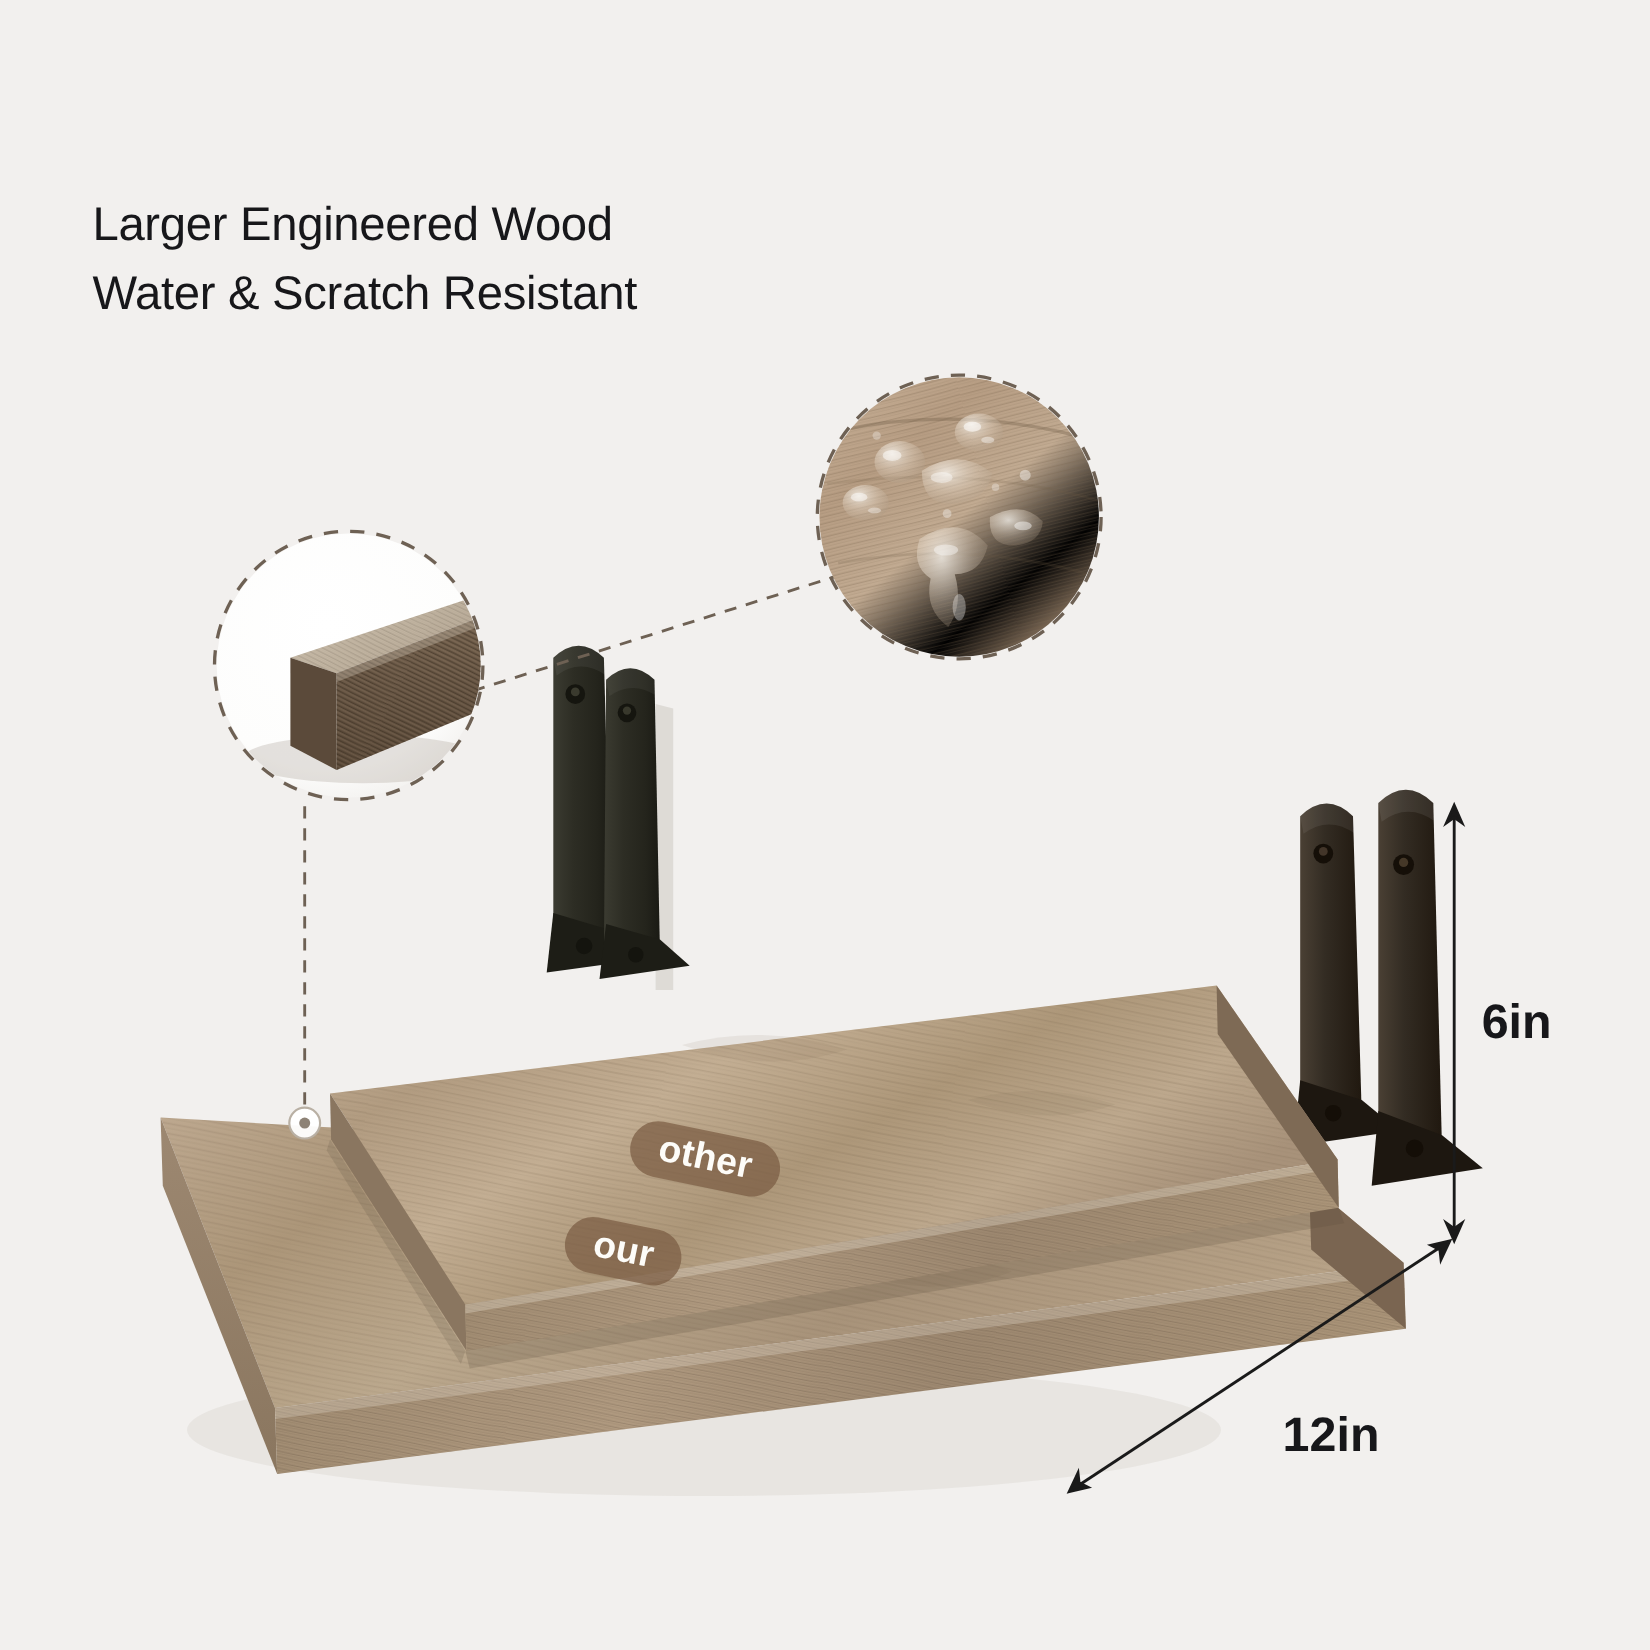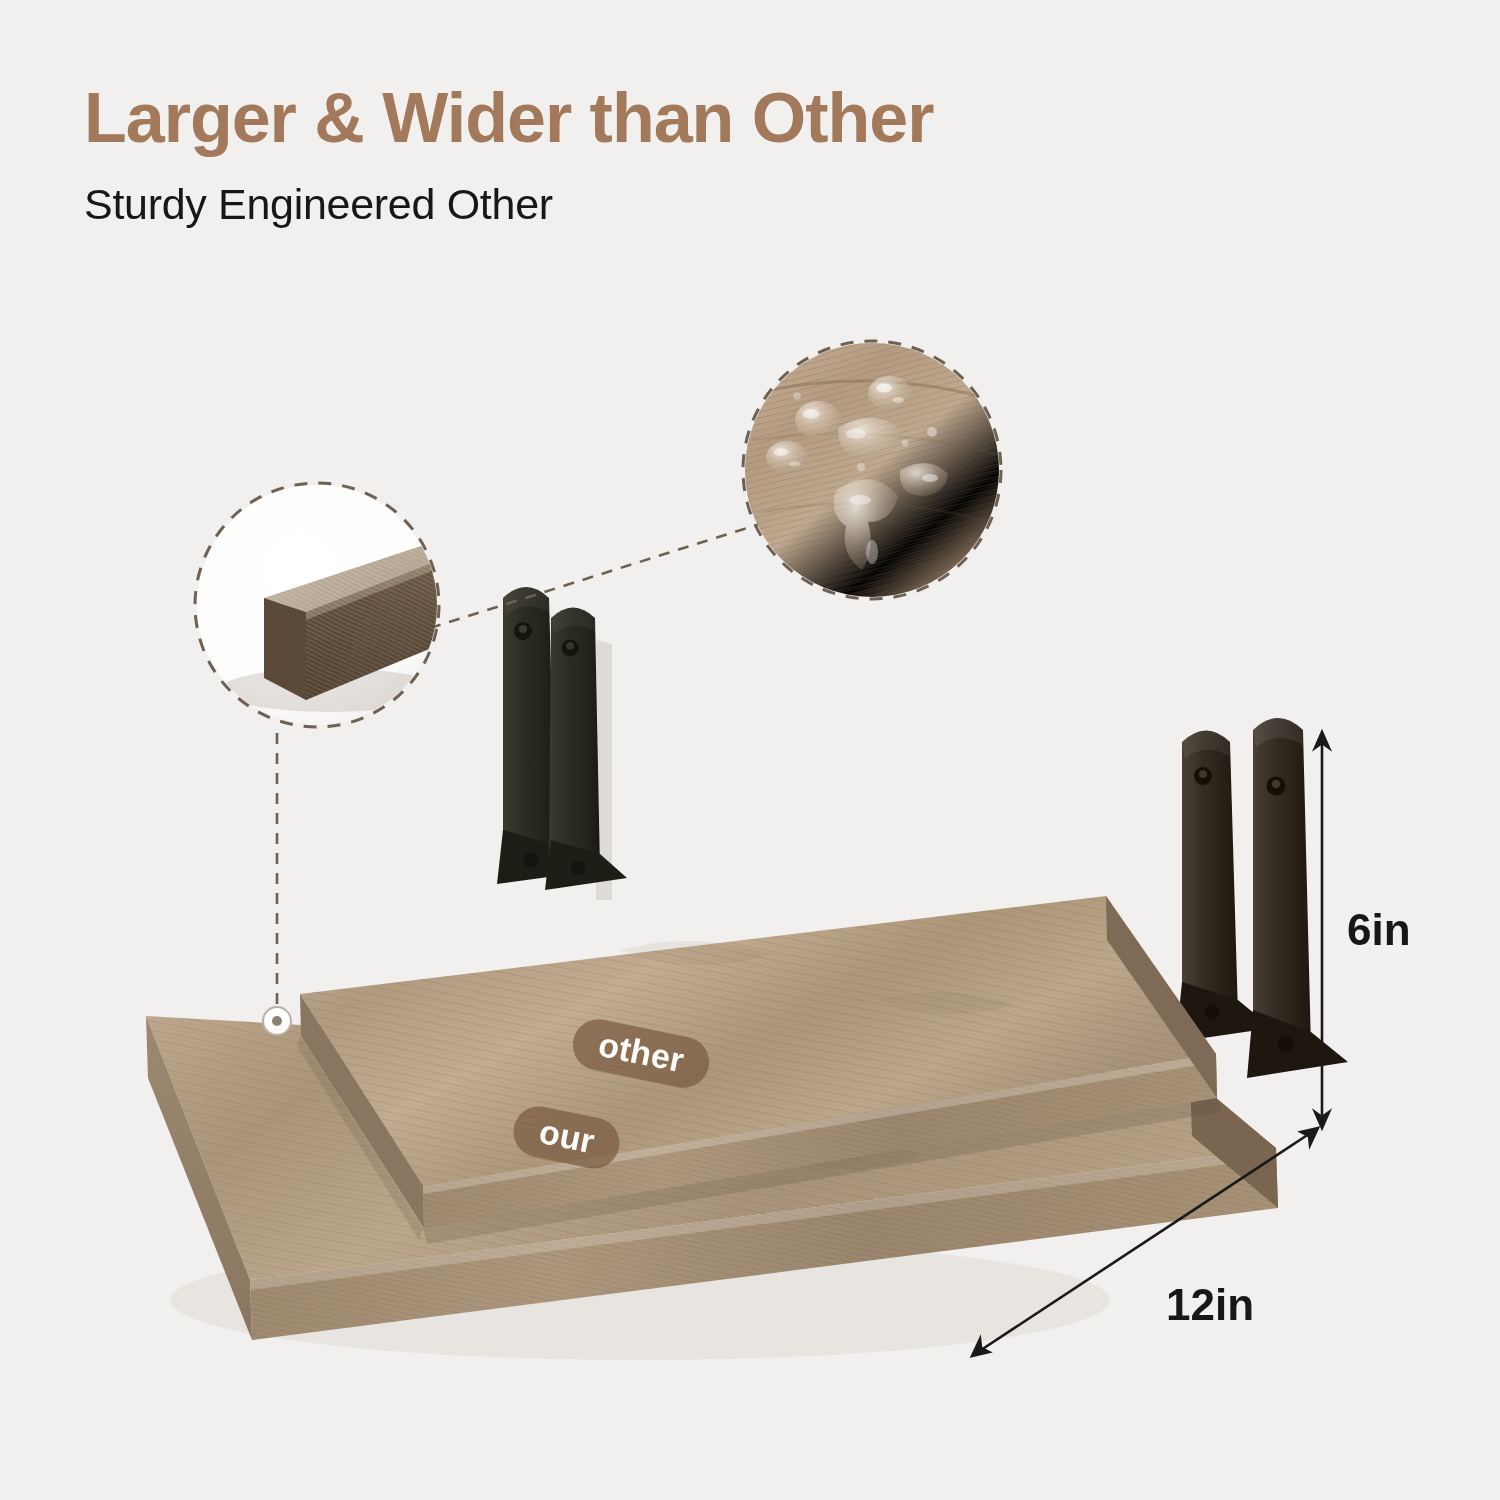--- a/index.html
+++ b/index.html
@@ -53,22 +53,22 @@
     white-space:nowrap;
   }
   #dim-6in { left:1347px; top:905px; }
   #dim-12in{ left:1166px; top:1280px; }
 </style>
 </head>
 <body>
 
 <div id="stage">
 
-  <div class="headline">Larger &amp; Wider than Other</div>
-  <div class="subline sub1">Sturdy Engineered Other</div>
+  <div class="subline sub1">Larger Engineered Wood</div>
+  <div class="subline sub2">Water &amp; Scratch Resistant</div>
 
   <svg id="scene" viewBox="0 0 1500 1500">
     <defs>
 
       <linearGradient id="gTopOur" x1="0" y1="0" x2="1" y2="0.35">
         <stop offset="0%" stop-color="#bda88f"></stop>
         <stop offset="22%" stop-color="#ac9679"></stop>
         <stop offset="45%" stop-color="#bba88d"></stop>
         <stop offset="70%" stop-color="#a8937a"></stop>
         <stop offset="100%" stop-color="#b7a287"></stop>

